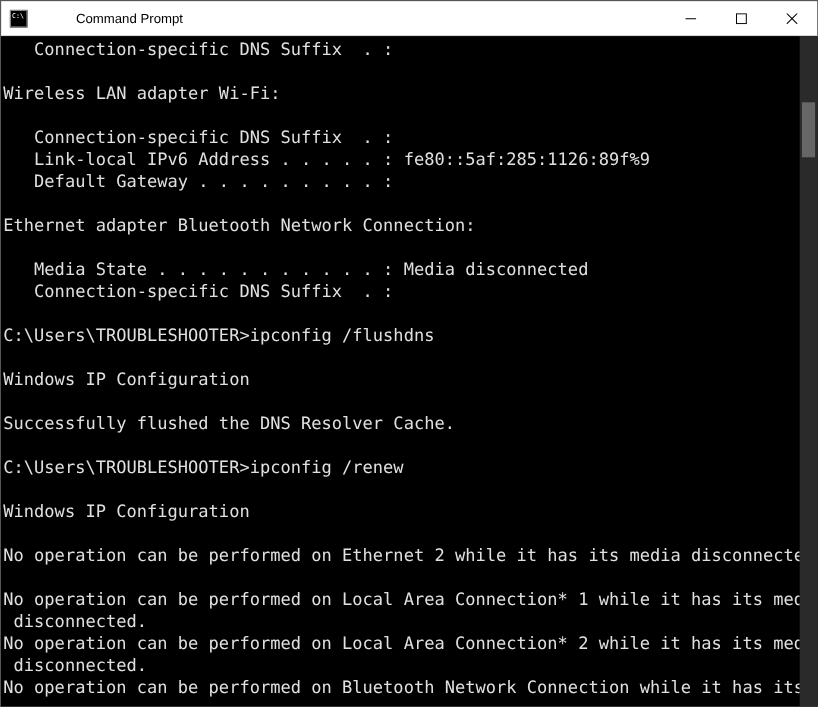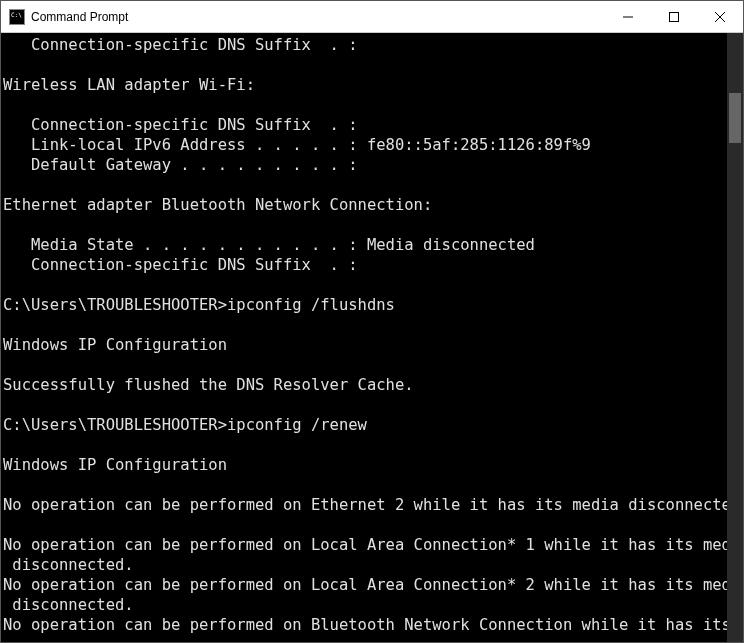--- a/index.html
+++ b/index.html
@@ -12,20 +12,21 @@
       display: flex;
       flex-direction: column;
     }
     .title-bar {
       height: 32px;
       background: #fff;
       display: flex;
       align-items: center;
       border-bottom: 1px solid #ccc;
       flex-shrink: 0;
+      gap: 38px;
     }
     .title-icon {
       width: 16px;
       height: 16px;
       margin-left: 8px;
       margin-right: 6px;
       background: #000;
       border: 1px solid #888;
       position: relative;
     }

